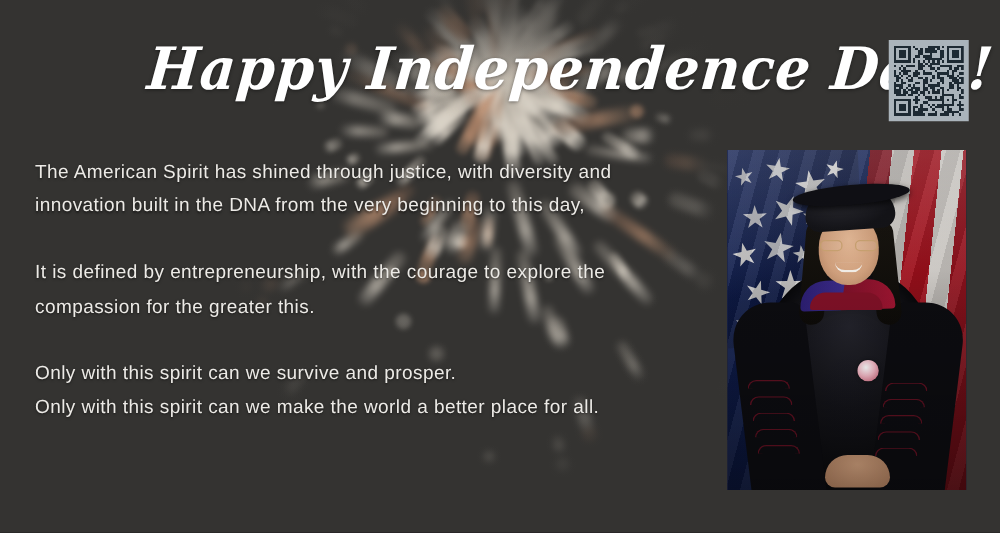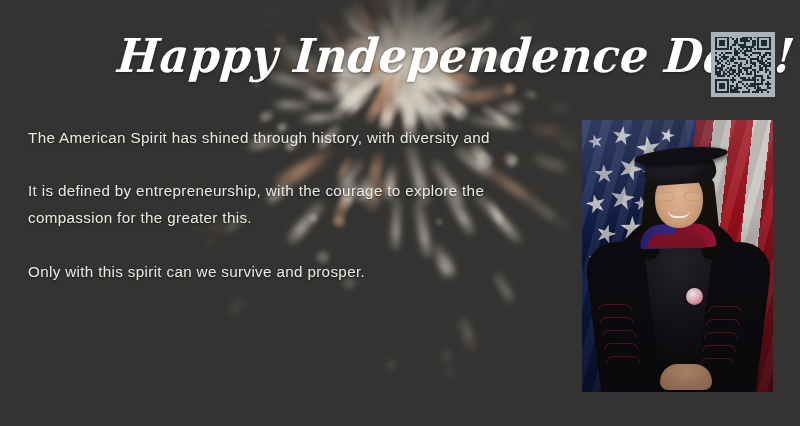--- a/index.html
+++ b/index.html
@@ -461,28 +461,30 @@
       </g>
   </svg>
 
   <div id="burst-fade"></div>
   <div id="vignette"></div>
 
   <div id="headline">Happy Independence Day !</div>
 
   <div id="copy">
     <p class="para">
-      <span class="line">The American Spirit has shined through history, with diversity and</span>
+      <span class="line">The American Spirit has shined through justice, with diversity and</span>
+      <span class="line">innovation built in the DNA from the very beginning to this day,</span>
     </p>
     <p class="para">
       <span class="line">It is defined by entrepreneurship, with the courage to explore the</span>
       <span class="line">compassion for the greater this.</span>
     </p>
     <p class="para">
       <span class="line">Only with this spirit can we survive and prosper.</span>
+      <span class="line">Only with this spirit can we make the world a better place for all.</span>
     </p>
   </div>
 
   <div id="photo">
     <div class="flag"></div>
     <div class="canton"></div>
     <div id="stars">
         <div class="star" style="left:6px;top:14px;width:15px;height:15px;transform:rotate(-14deg);opacity:0.82"></div>
         <div class="star" style="left:30px;top:6px;width:20px;height:20px;transform:rotate(9deg);opacity:0.86"></div>
         <div class="star" style="left:54px;top:16px;width:25px;height:25px;transform:rotate(-8deg);opacity:0.91"></div>

